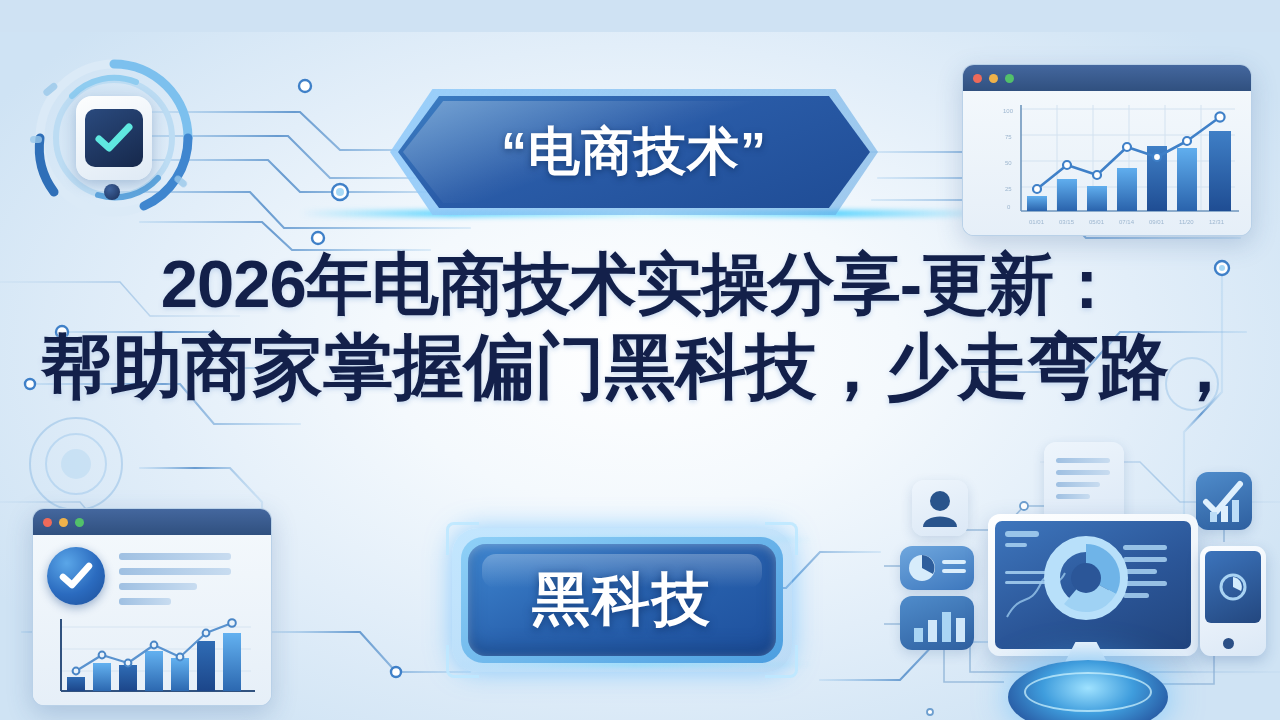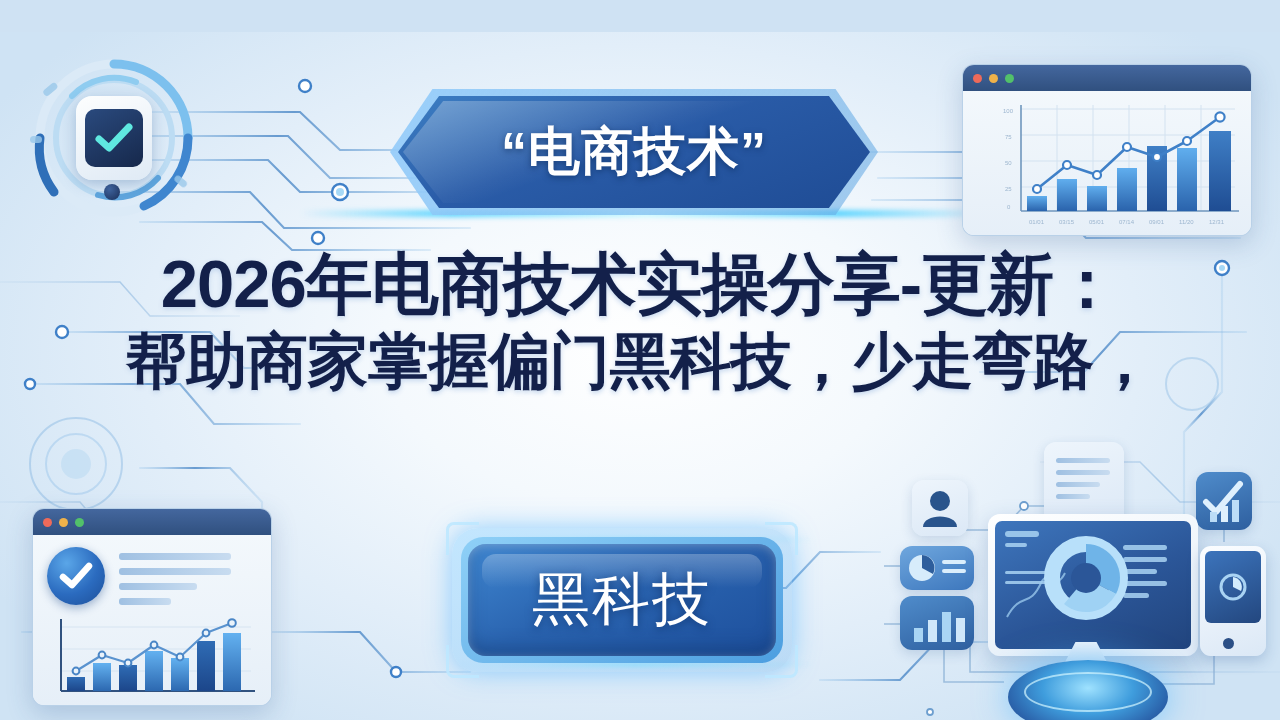--- a/index.html
+++ b/index.html
@@ -61,21 +61,21 @@
     font-family:"Liberation Sans","DejaVu Sans",sans-serif;white-space:nowrap;
   }
 
   
   #headline{
     position:absolute;left:0;top:216px;width:1280px;text-align:center;
     color:#13204a;font-weight:700;line-height:1.06;
     text-shadow:0 2px 5px rgba(190,210,235,.9);
   }
   .h-l1{font-size:67px;letter-spacing:-1px;white-space:nowrap;}
-  .h-l2{font-size:61px;margin-top:10px;letter-spacing:-.5px;white-space:nowrap;}
+  .h-l2{font-size:71px;margin-top:10px;letter-spacing:-.5px;white-space:nowrap;}
   .h-l3{font-size:59px;margin-top:8px;letter-spacing:-.5px;white-space:nowrap;}
 
   
   #cta-wrap{position:absolute;left:452px;top:496px;width:340px;height:144px;}
   .cta-frame-outer{
     position:absolute;inset:0;border-radius:26px;
     background:linear-gradient(150deg,rgba(180,225,255,.75),rgba(120,185,240,.35));
     box-shadow:0 0 26px rgba(70,175,255,.55);
   }
   .cta-frame-mid{
@@ -86,21 +86,21 @@
     position:absolute;inset:16px;border-radius:18px;
     background:linear-gradient(155deg,#3f86d0 0%,#2a64b0 45%,#1d4f9c 100%);
     box-shadow:inset 0 2px 10px rgba(255,255,255,.28), inset 0 -8px 18px rgba(10,40,90,.35);
     display:flex;align-items:center;justify-content:center;
   }
   .cta-body::after{
     content:"";position:absolute;left:14px;right:14px;top:10px;height:34px;border-radius:14px;
     background:linear-gradient(180deg,rgba(255,255,255,.26),rgba(255,255,255,0));
   }
   #cta-text{
-    position:relative;z-index:4;color:#fff;font-size:58px;font-weight:400;letter-spacing:2px;
+    position:relative;z-index:4;color:#fff;font-size:58px;font-weight:700;letter-spacing:2px;
     text-shadow:0 2px 8px rgba(8,38,90,.6);white-space:nowrap;
   }
   .bracket{position:absolute;width:30px;height:30px;border:3px solid rgba(190,232,255,.9);}
   .bk-tl{left:-6px;top:-6px;border-right:none;border-bottom:none;border-radius:8px 0 0 0;}
   .bk-tr{right:-6px;top:-6px;border-left:none;border-bottom:none;border-radius:0 8px 0 0;}
   .bk-bl{left:-6px;bottom:-6px;border-right:none;border-top:none;border-radius:0 0 0 8px;}
   .bk-br{right:-6px;bottom:-6px;border-left:none;border-top:none;border-radius:0 0 8px 0;}
 
   
   .winbox{position:absolute;border-radius:12px;overflow:hidden;

